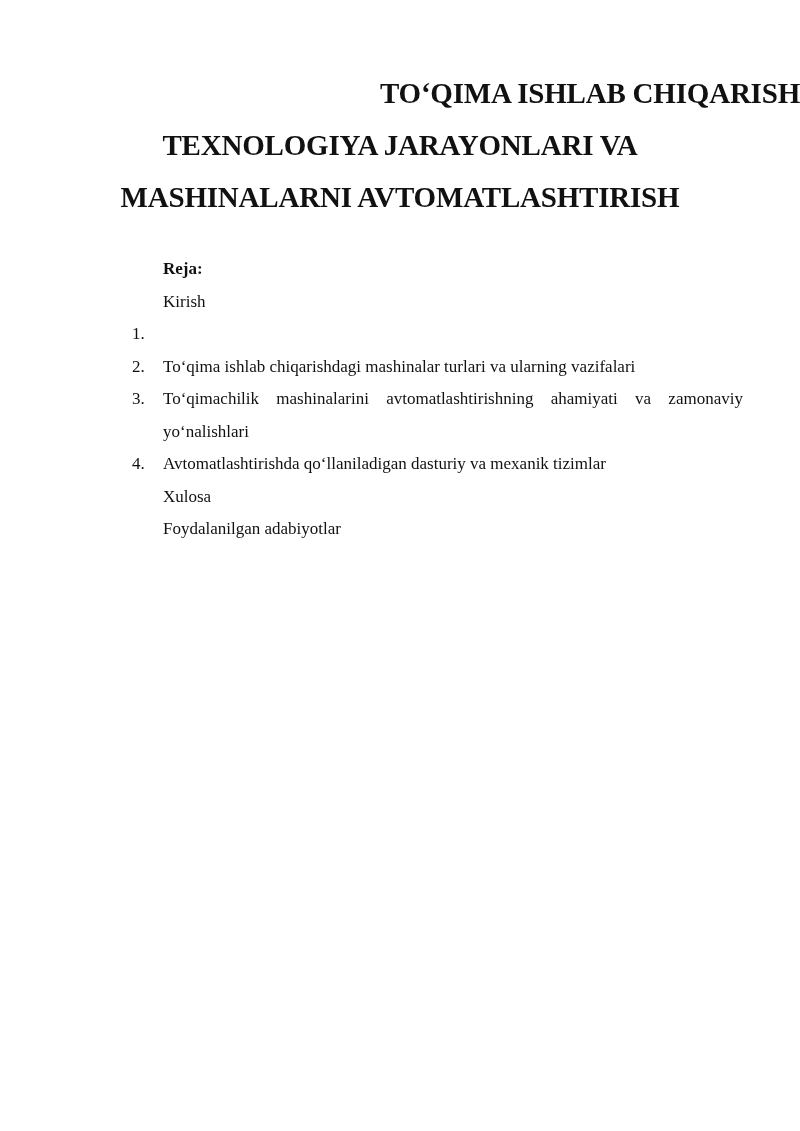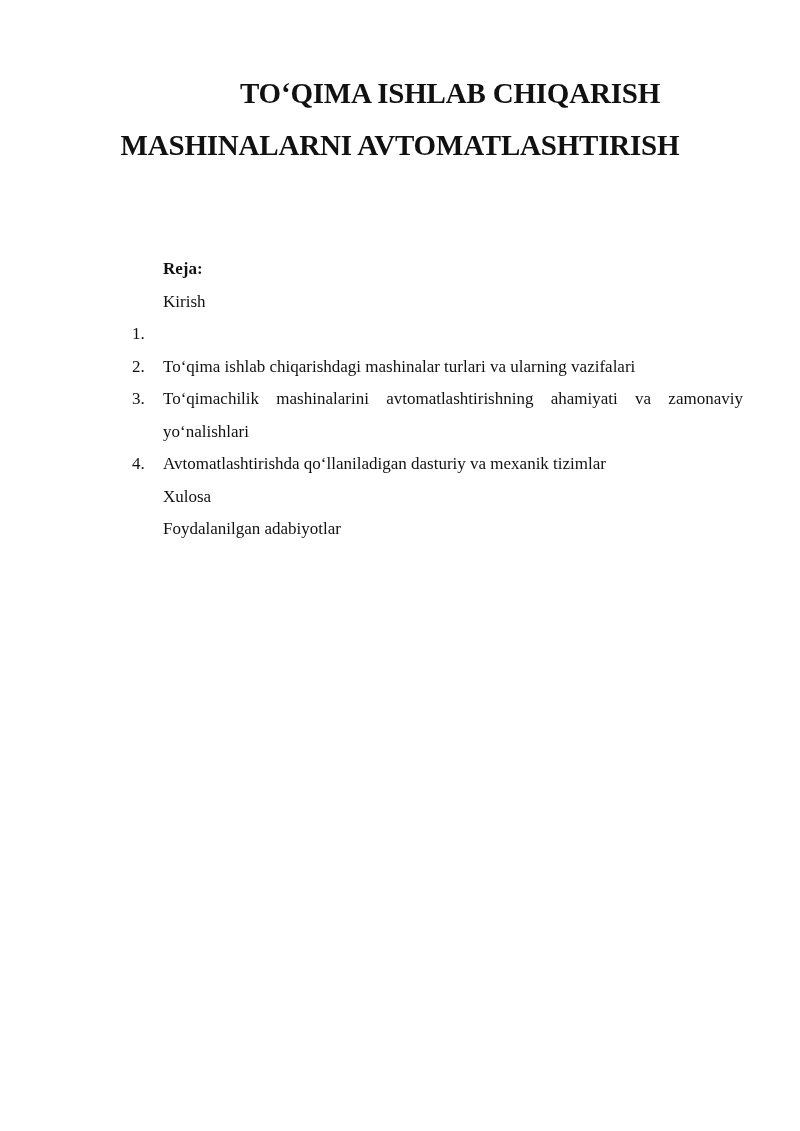--- a/index.html
+++ b/index.html
@@ -1,33 +1,34 @@
 <!DOCTYPE html>
 <html><head>
   <meta charset="utf-8">
   <style>
     html, body { margin: 0; padding: 0; background: #ffffff; }
     body { width: 800px; height: 1131px; position: relative; overflow: hidden;
            font-family: "Liberation Serif", "DejaVu Serif", serif; color: #111; }
     .title { position: absolute; left: 0; width: 800px; font-weight: bold; font-size: 29px;
              line-height: 52px; text-align: center; letter-spacing: -0.2px; }
-    .title .l1 { display: block; padding-left: 100px; text-align: center; }
+    .title .l1 { display: block; padding-left: 100px; text-align: right; }
     .title .l2, .title .l3 { display: block; }
     .plan { position: absolute; left: 0; top: 253px; width: 685px; font-size: 17px; line-height: 32.5px; }
     .row { position: relative; height: 32.5px; white-space: nowrap; }
     .num { position: absolute; left: 132px; }
     .txt { position: absolute; left: 163px; }
     .bold { font-weight: bold; }
     .just { width: 580px; display: flex; justify-content: space-between; }
   </style>
 </head>
 <body>
 
 <div class="title" style="top: 67px;">
   <span class="l1">TO‘QIMA ISHLAB CHIQARISH</span>
+  <span class="l2">TEXNOLOGIYA JARAYONLARI VA</span>
   <span class="l3">MASHINALARNI AVTOMATLASHTIRISH</span>
 </div>
 
 <div class="plan">
   <div class="row">
     <span class="txt bold">Reja:</span>
   </div>
   <div class="row">
     <span class="txt">Kirish</span>
   </div>

